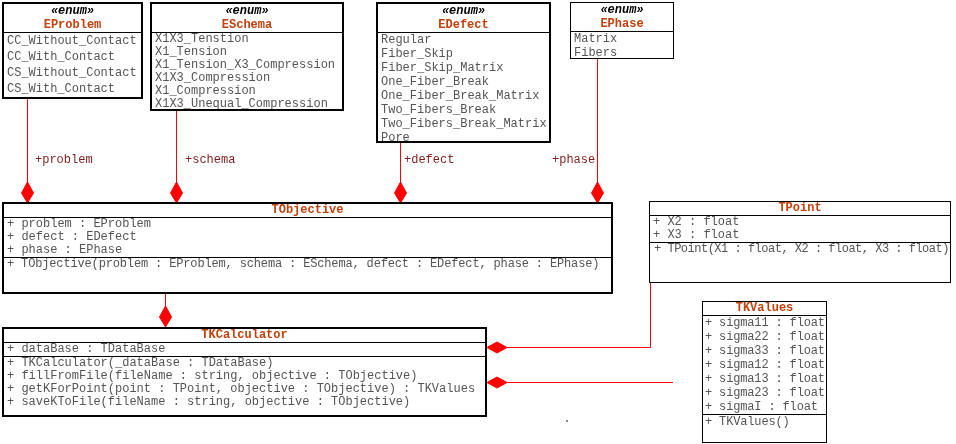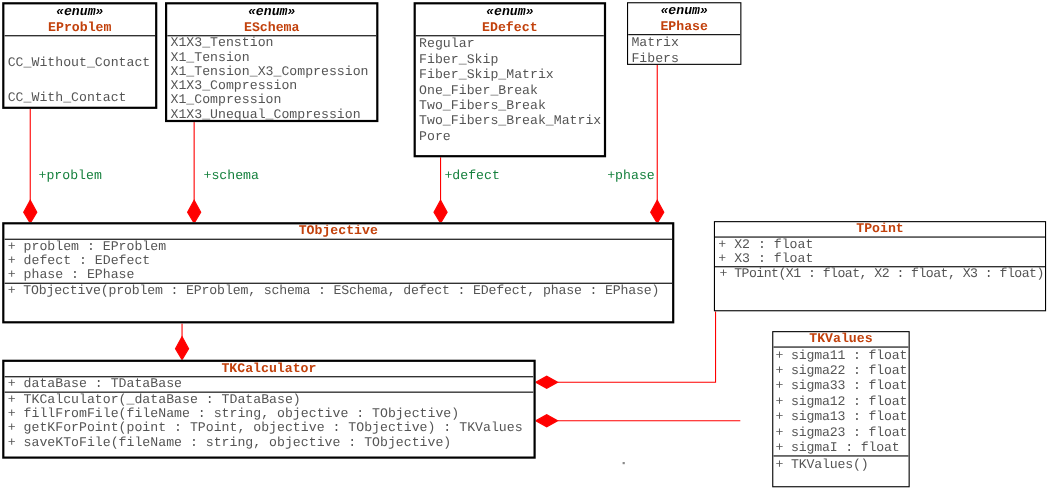--- a/index.html
+++ b/index.html
@@ -11,26 +11,26 @@
        font-size:12px;color:#555;overflow:hidden;}
   .cls.thin{border-width:1px;}
   .hdr{border-bottom:1px solid #000;text-align:center;color:#000;}
   .stereo{font-weight:bold;font-style:italic;font-size:12px;line-height:14px;}
   .cname{font-weight:bold;font-size:12px;line-height:14px;color:#c2410c;}
   .hdr.single .cname{line-height:13px;}
   .sec{padding-left:3px;}
   .sec.m{border-top:1px solid #000;}
   .row{white-space:pre;height:13px;line-height:13px;}
   .r14 .row{height:14px;line-height:14px;}
-  .r16 .row{height:16px;line-height:16px;margin-top:16px;}
+  .r16 .row{height:16px;line-height:16px;}
   .squeeze{letter-spacing:-0.5px;text-align:center;}
   .squeeze-sm{letter-spacing:-0.15px;}
   .tk .sec{padding-left:2px;letter-spacing:-0.15px;}
 
-  .rel-label{position:absolute;font-size:12px;color:#15803d;line-height:13px;white-space:pre;}
+  .rel-label{position:absolute;font-size:12px;color:#7f1d1d;line-height:13px;white-space:pre;}
   .stray{position:absolute;width:2px;height:2px;background:#8a8a8a;}
 </style>
 </head>
 <body>
 
 <div class="stage">
 
   <svg class="wires" viewBox="0 0 956 444" xmlns="http://www.w3.org/2000/svg">
     <g stroke="#ff0000" fill="#ff0000">
       <path d="M27.5,97 V203" fill="none" stroke-width="1"></path>
@@ -93,20 +93,21 @@
   <div class="cls r14" style="left:376px;top:2px;width:175px;height:141px">
     <div class="hdr">
       <div class="stereo">«enum»</div>
       <div class="cname">EDefect</div>
     </div>
     <div class="sec">
       <div class="row">Regular</div>
       <div class="row">Fiber_Skip</div>
       <div class="row">Fiber_Skip_Matrix</div>
       <div class="row">One_Fiber_Break</div>
+      <div class="row">One_Fiber_Break_Matrix</div>
       <div class="row">Two_Fibers_Break</div>
       <div class="row">Two_Fibers_Break_Matrix</div>
       <div class="row">Pore</div>
     </div>
   </div>
 
   <div class="cls thin r14" style="left:570px;top:2px;width:104px;height:57px">
     <div class="hdr">
       <div class="stereo">«enum»</div>
       <div class="cname">EPhase</div>

